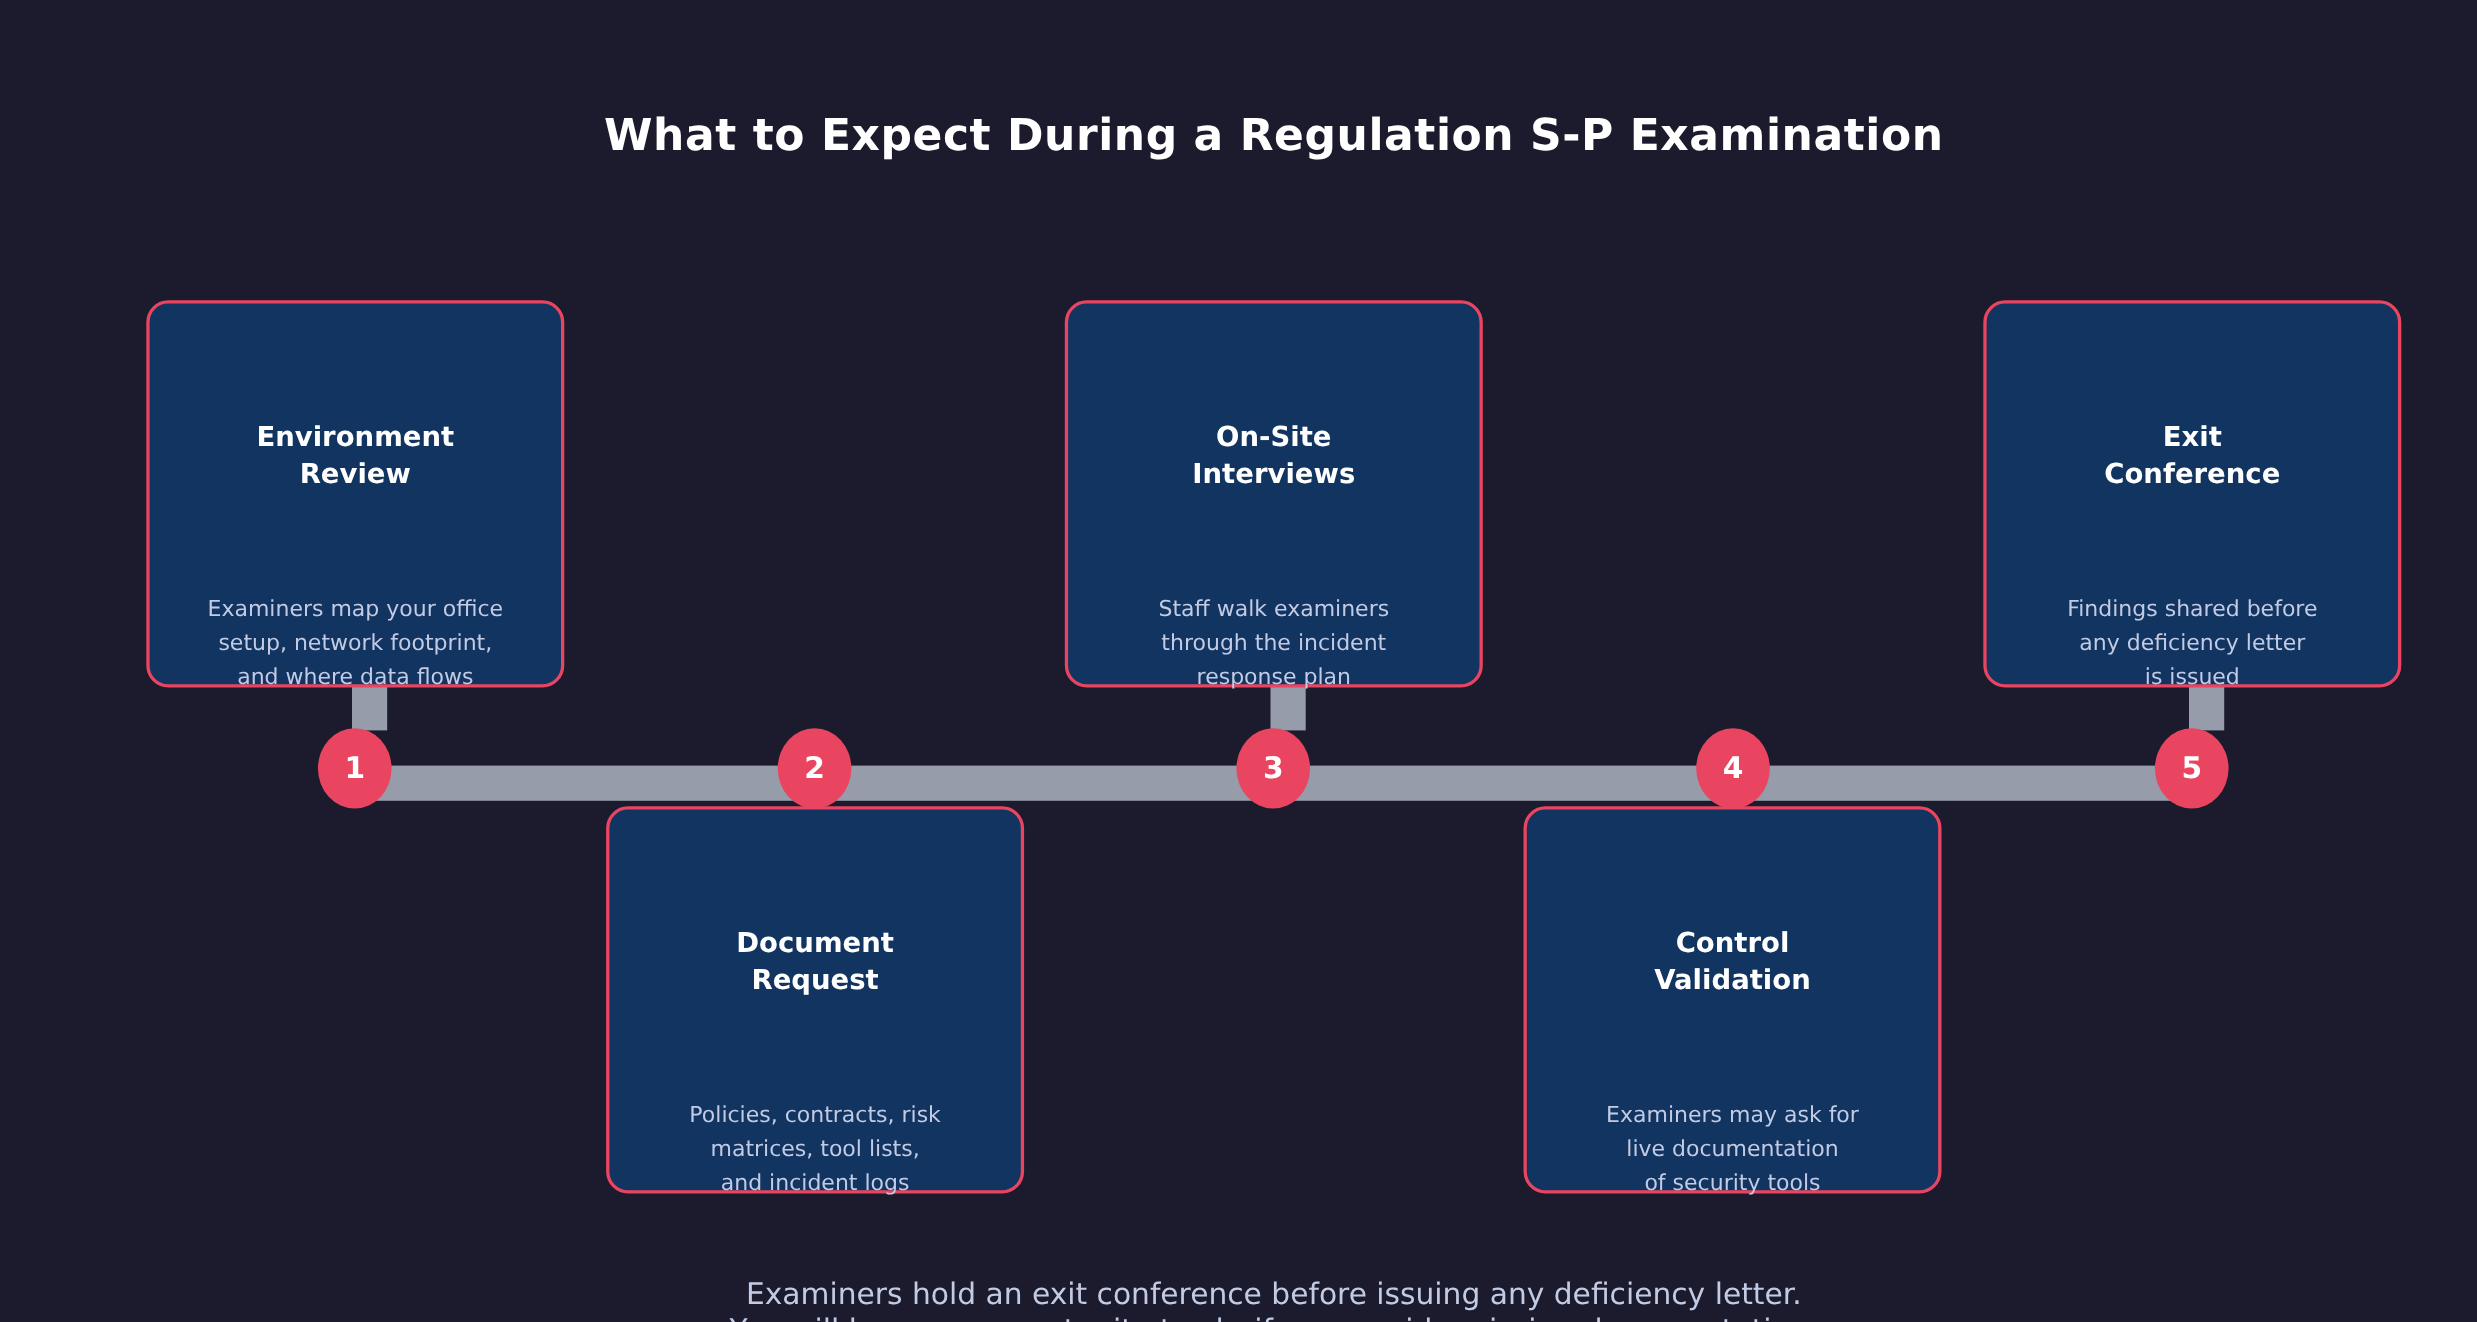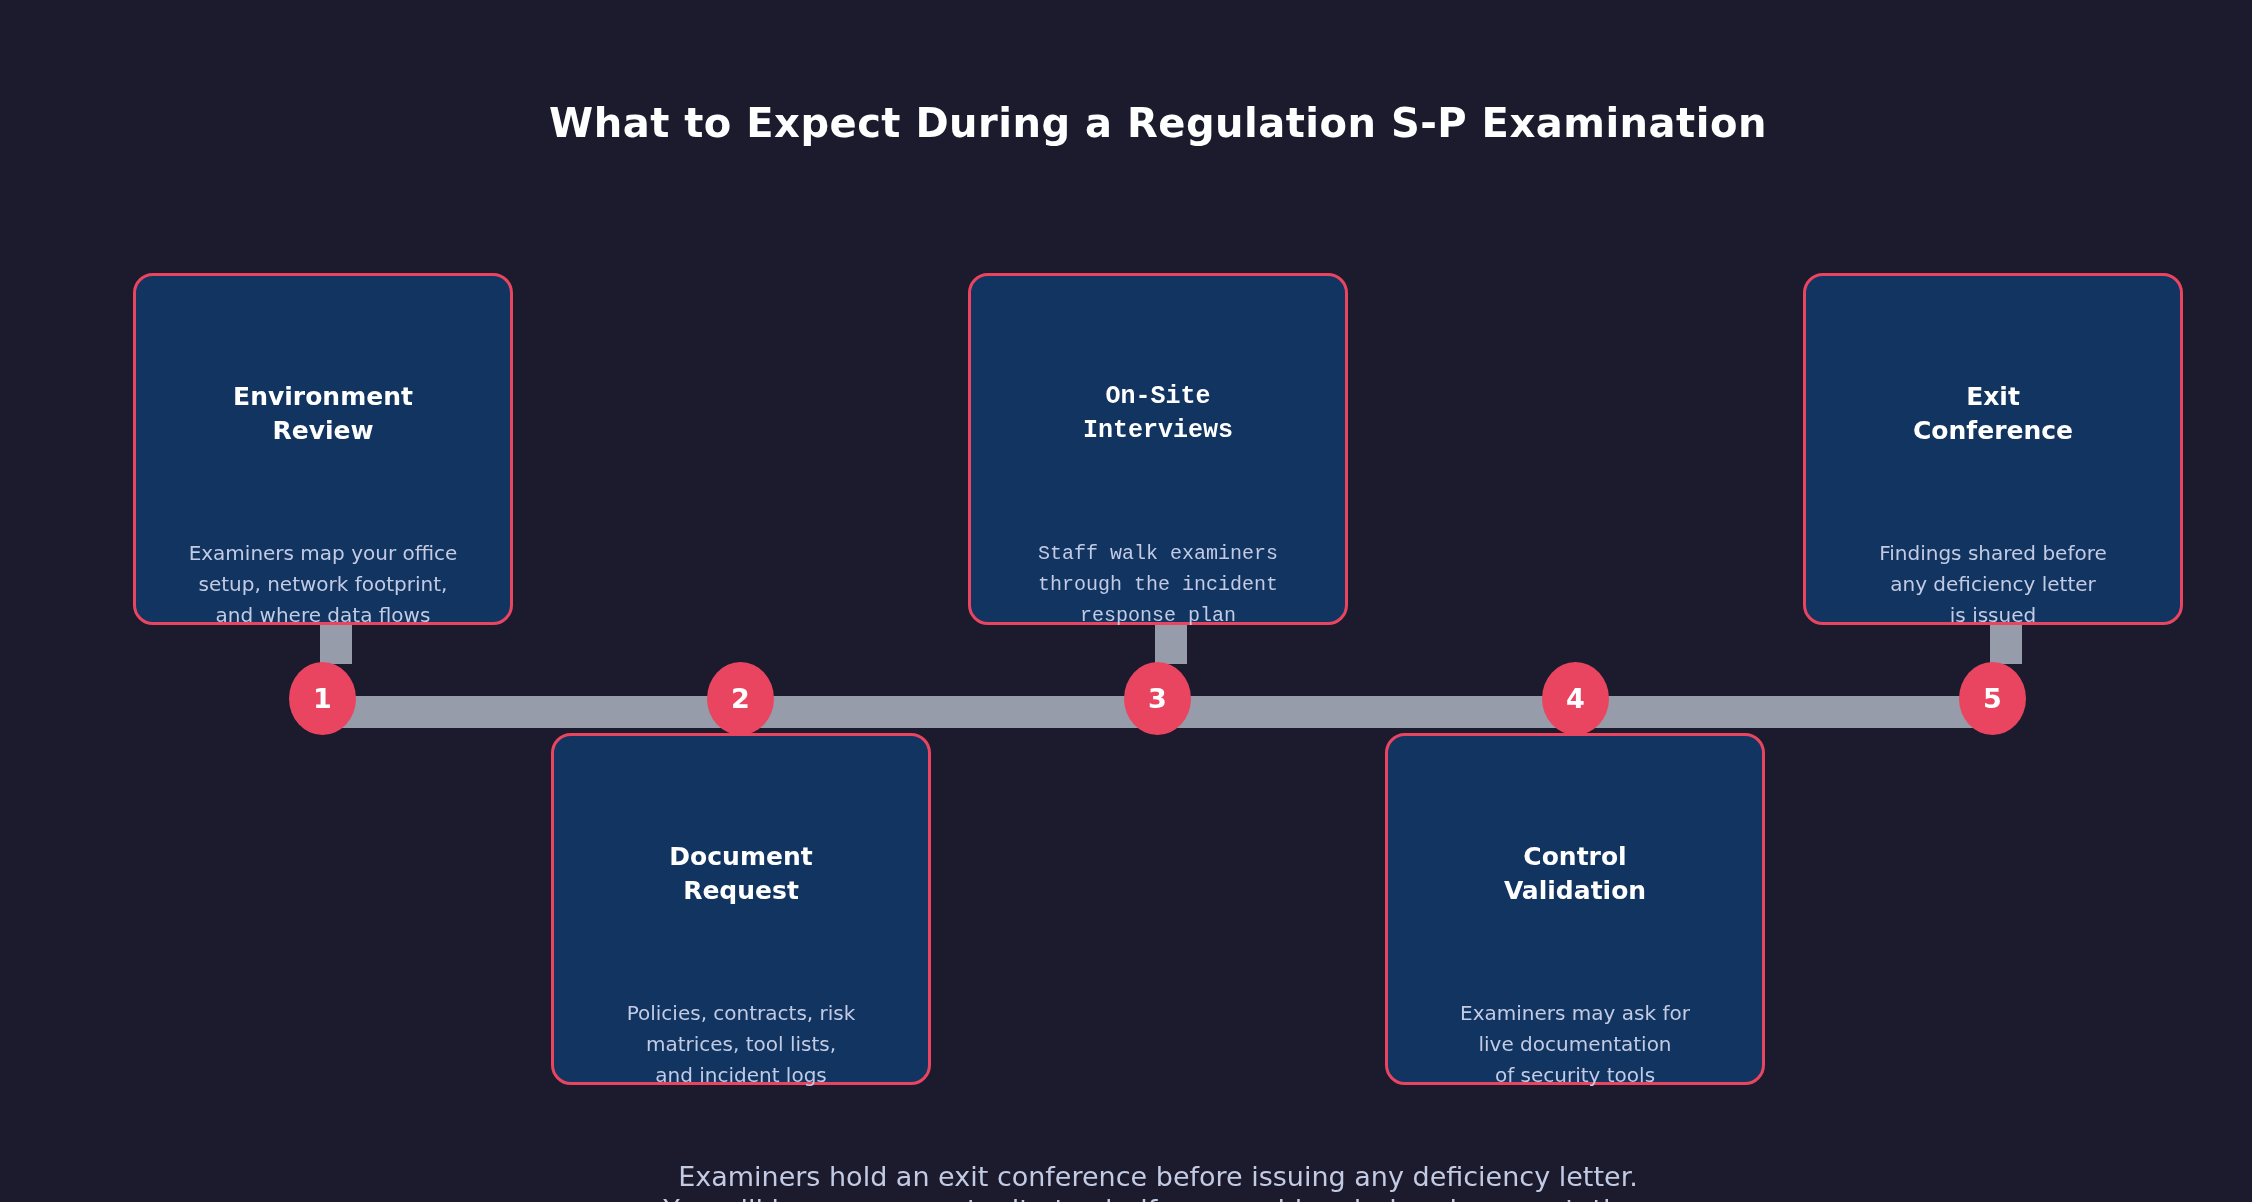--- a/index.html
+++ b/index.html
@@ -131,21 +131,21 @@
   </div>
 
   <div class="card bottom" style="left:519px;">
     <div class="card-title">Document
 Request</div>
     <div class="card-body">Policies, contracts, risk
 matrices, tool lists,
 and incident logs</div>
   </div>
 
-  <div class="card top" style="left:936px;font-family:Liberation Mono, monospace;">
+  <div class="card top" style="left:936px;">
     <div class="card-title">On-Site
 Interviews</div>
     <div class="card-body">Staff walk examiners
 through the incident
 response plan</div>
   </div>
 
   <div class="card bottom" style="left:1353px;">
     <div class="card-title">Control
 Validation</div>

